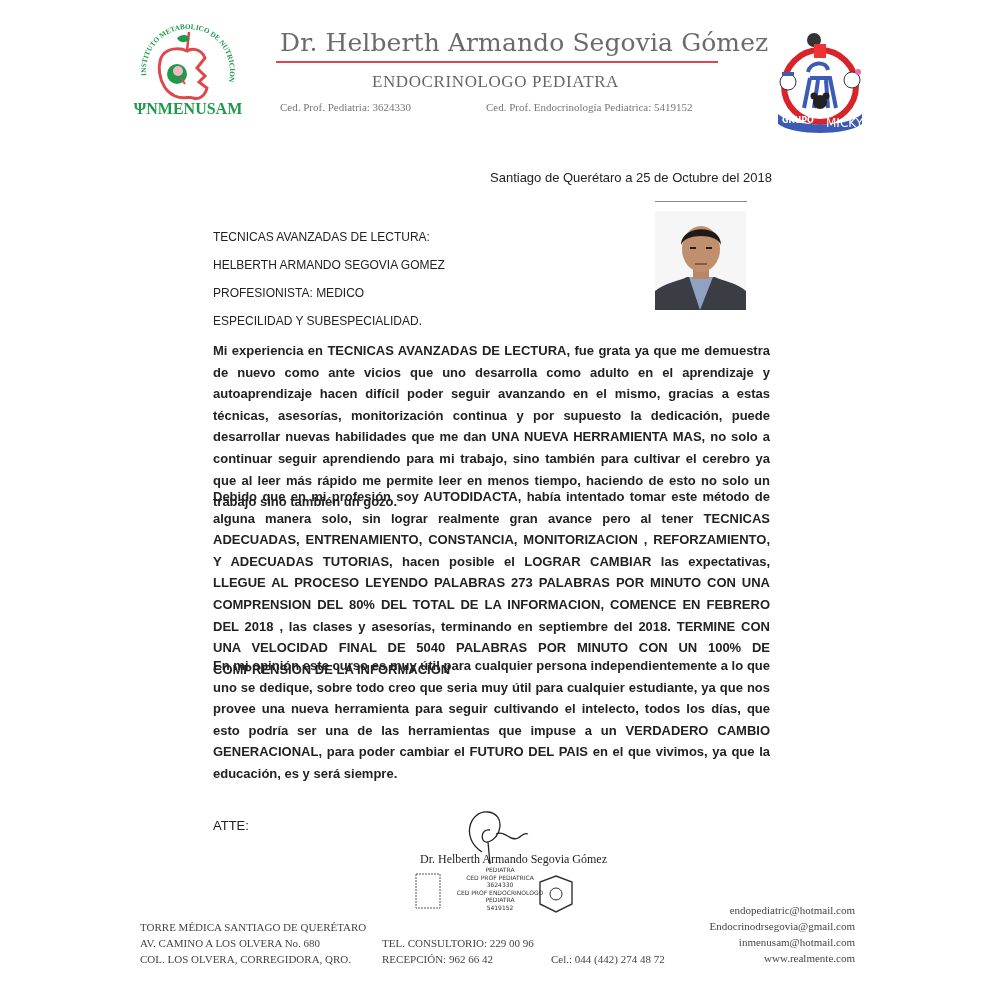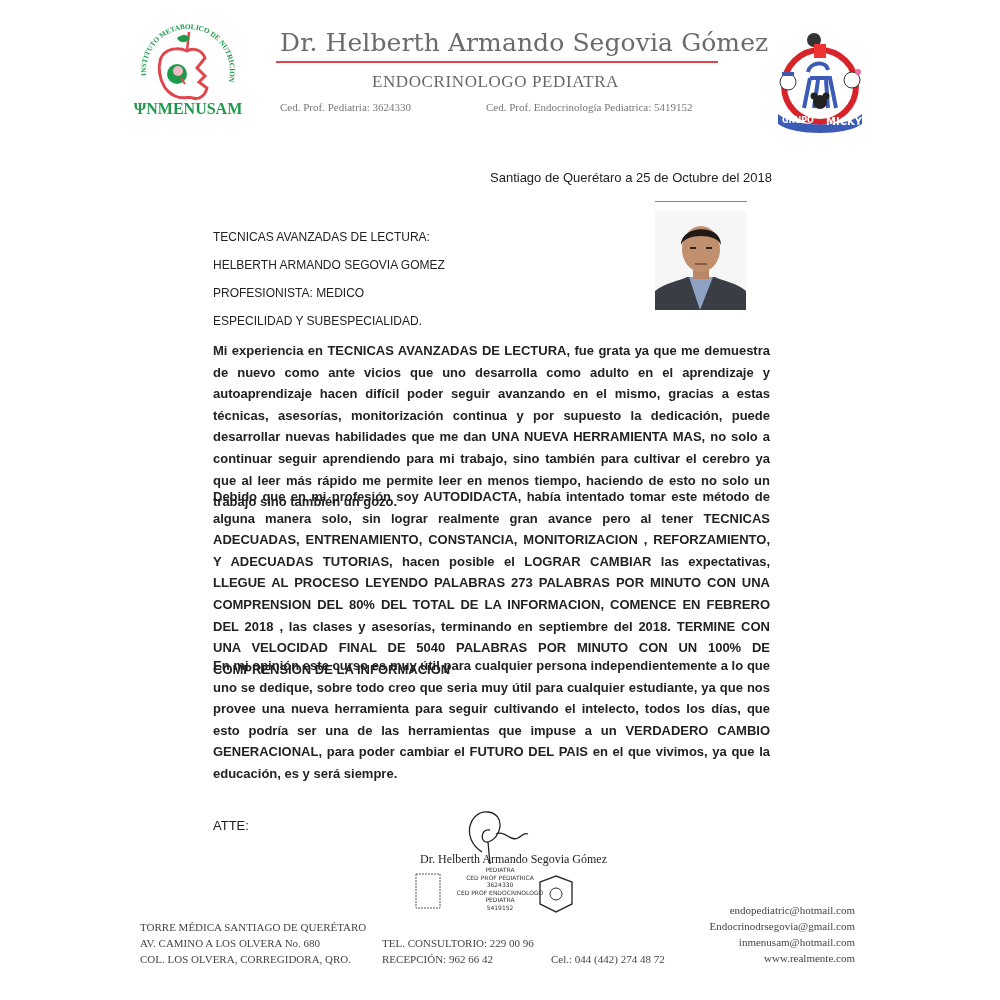--- a/index.html
+++ b/index.html
@@ -81,21 +81,21 @@
     <circle cx="18" cy="54" r="8" fill="#fff" stroke="#333" stroke-width="1"></circle>
     <rect x="12" y="44" width="12" height="4" fill="#3b5bb5"></rect>
     <circle cx="82" cy="52" r="8" fill="#fff" stroke="#333" stroke-width="1"></circle>
     <circle cx="88" cy="44" r="3" fill="#e96da4"></circle>
     <circle cx="50" cy="74" r="7" fill="#222"></circle>
     <circle cx="44" cy="68" r="3.5" fill="#222"></circle>
     <circle cx="56" cy="68" r="3.5" fill="#222"></circle>
     <path d="M8 86 C 24 100, 76 100, 92 86 L 92 96 C 76 108, 24 108, 8 96 Z" fill="#3b5bb5"></path>
   </svg>
   <div class="abs" style="left:12px; top:88px; font-family:'DejaVu Sans', sans-serif; font-weight:bold; font-size:8px; color:#fff;">GRUPO</div>
-  <div class="abs" style="left:56px; top:88px; font-family:'DejaVu Sans', sans-serif; font-weight:bold; font-size:10px; color:#fff;">MICKY</div>
+  <div class="abs" style="left:56px; top:88px; font-family:'DejaVu Sans', sans-serif; font-weight:normal; font-size:12px; color:#fff;">MICKY</div>
 </div>
 
 <div class="abs calibri date">Santiago de Querétaro a  25 de Octubre del 2018</div>
 <div class="abs photo-rule"></div>
 <div class="abs photo">
   <svg width="91" height="99" viewBox="0 0 91 99">
     <rect width="91" height="99" fill="#f6f6f6"></rect>
     <path d="M0 99 L 0 80 C 10 72, 24 70, 32 66 L 60 66 C 68 70, 82 72, 91 80 L 91 99 Z" fill="#3a3d44"></path>
     <path d="M34 66 L 45 99 L 58 66 Z" fill="#8fa2c4"></path>
     <rect x="38" y="54" width="16" height="14" fill="#b98766"></rect>

